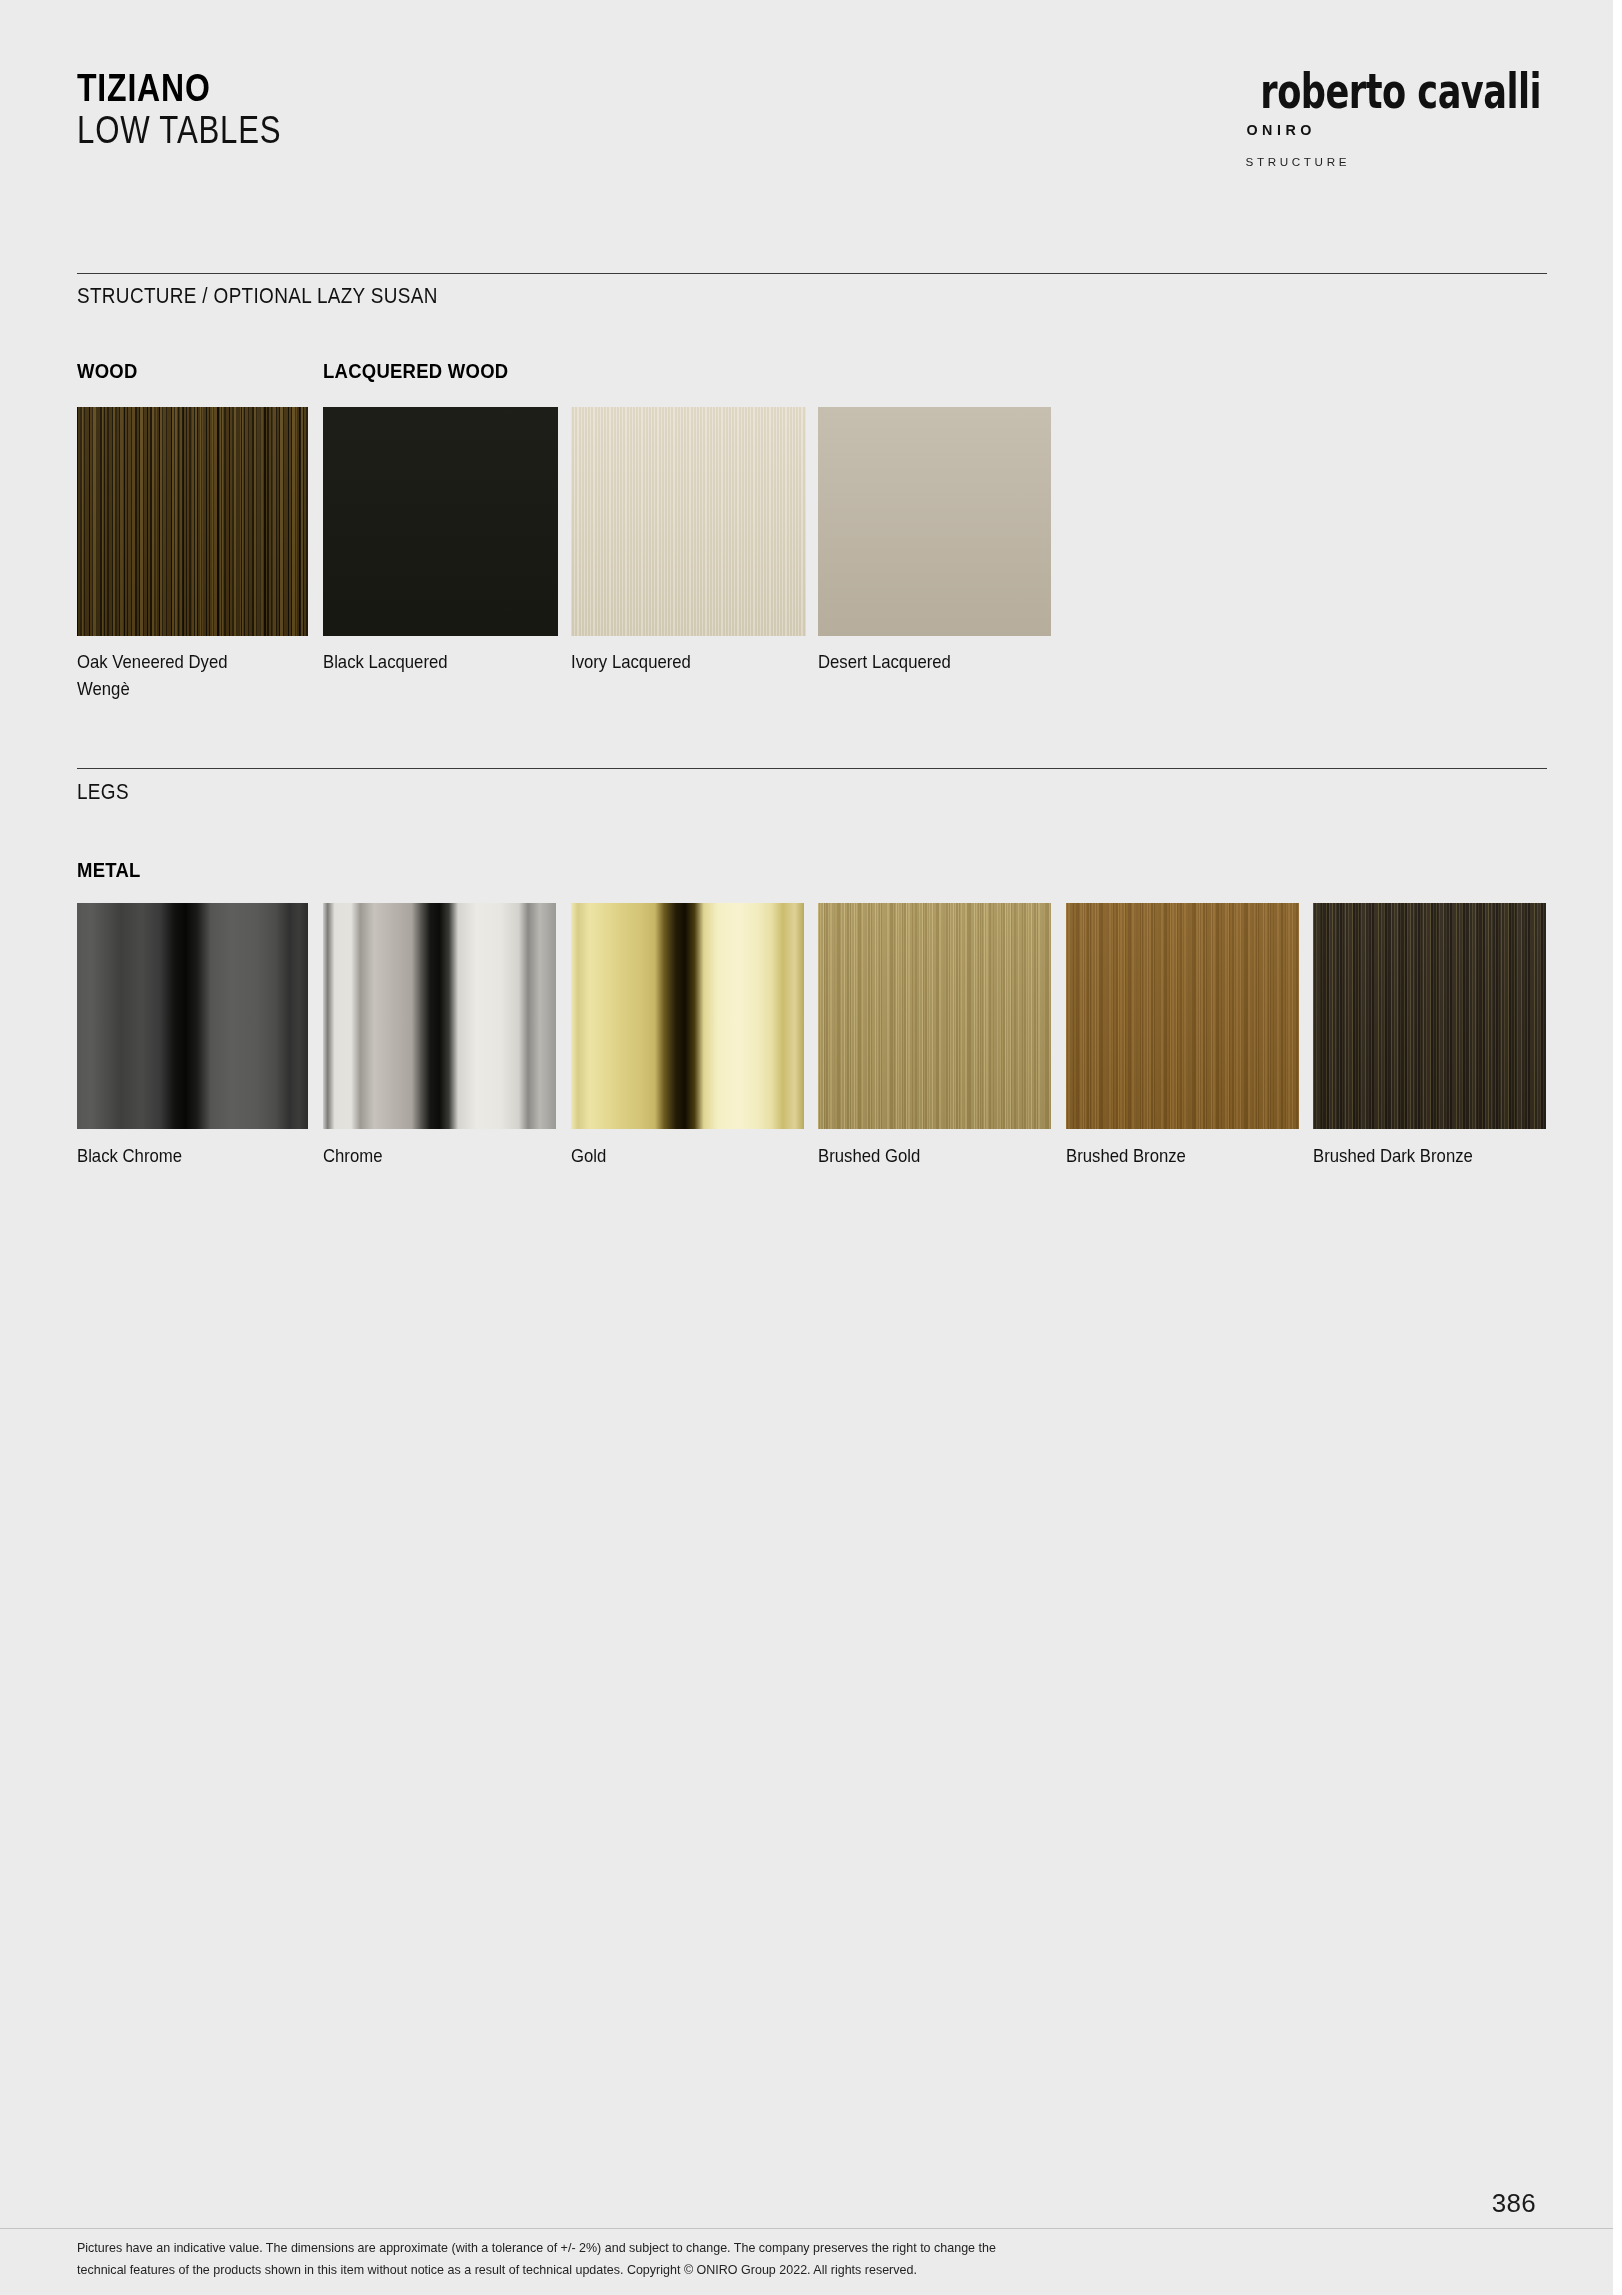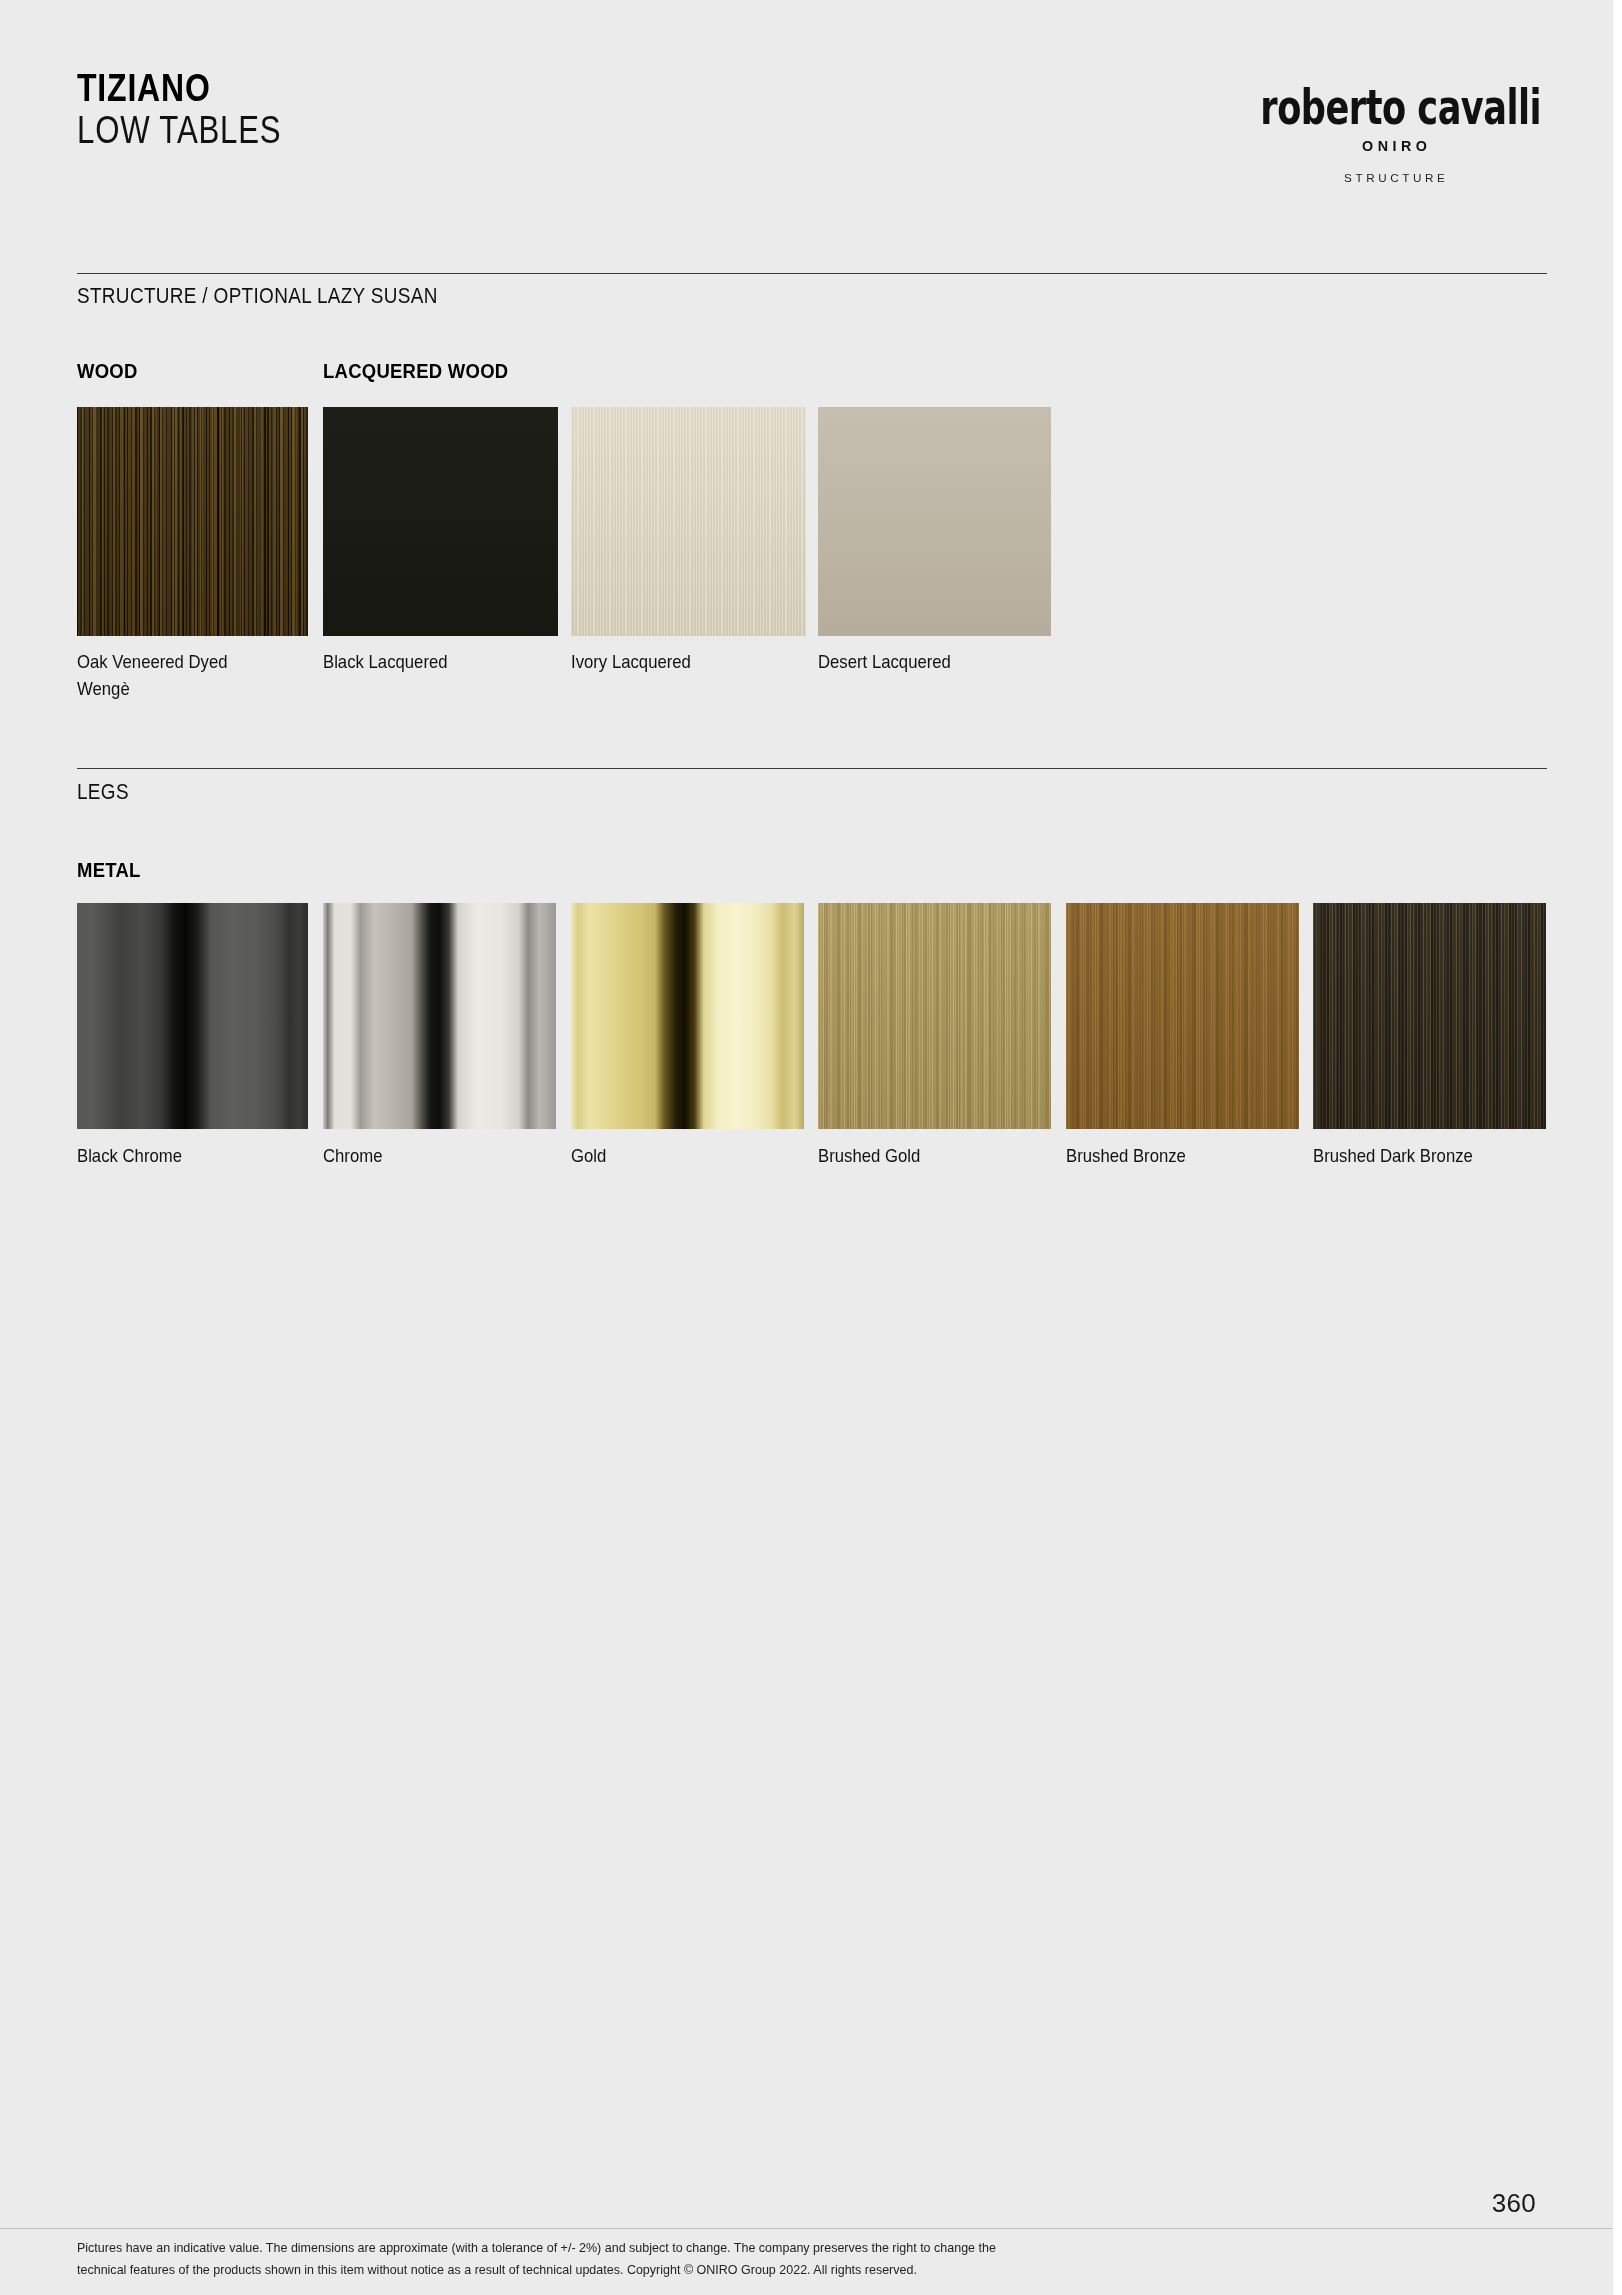--- a/index.html
+++ b/index.html
@@ -51,23 +51,22 @@
     color: #111111;
     line-height: 1.12;
     transform: scaleX(0.82);
     transform-origin: left top;
     white-space: nowrap;
   }
 
   .logo-block {
     position: absolute;
     right: 0;
-    top: 16px;
+    top: 0;
     width: 305px;
-    text-align: center;
   }
   .logo-main {
     font-family: "DejaVu Sans", sans-serif;
     font-size: 40px;
     font-weight: 700;
     letter-spacing: -0.6px;
     color: #111111;
     line-height: 1;
     transform: scaleX(0.88) scaleY(1.18);
     transform-origin: center top;
@@ -338,21 +337,21 @@
           rgba(110,98,55,0.12) 2.6px 3.9px,
           rgba(18,14,8,0.30) 3.9px 6.5px),
         repeating-linear-gradient(90deg,
           rgba(185,170,100,0.08) 0 8.4px,
           rgba(12,9,5,0.22) 8.4px 15.6px),
         linear-gradient(180deg, rgba(255,255,255,0.04), rgba(0,0,0,0.10));
     "></div>
   </div>
   <div class="swatch-label" style="left:1313px; top:1143px;">Brushed Dark Bronze</div>
 
-  <div class="page-number">360</div>
+  <div class="page-number">386</div>
   <div class="footer-rule"></div>
   <div class="footer-text">
     <span>Pictures have an indicative value. The dimensions are approximate (with a tolerance of +/- 2%) and subject to change. The company preserves the right to change the</span><br>
     <span>technical features of the products shown in this item without notice as a result of technical updates. Copyright © ONIRO Group 2022. All rights reserved.</span>
   </div>
 
 </div>
 
 
 </body></html>

